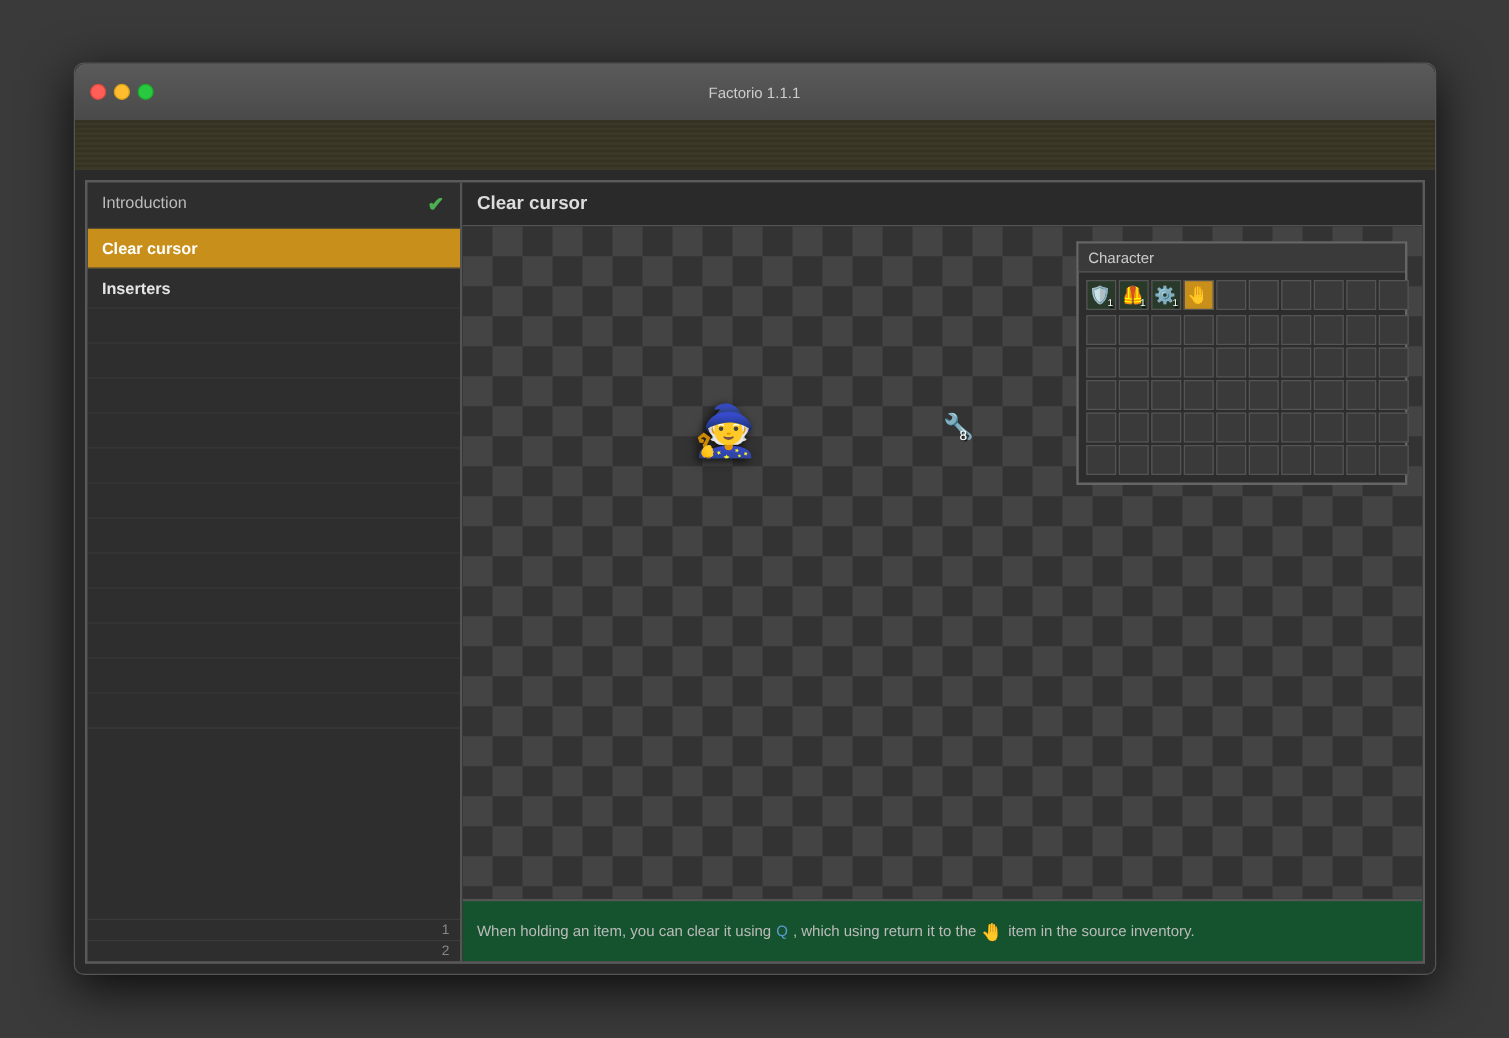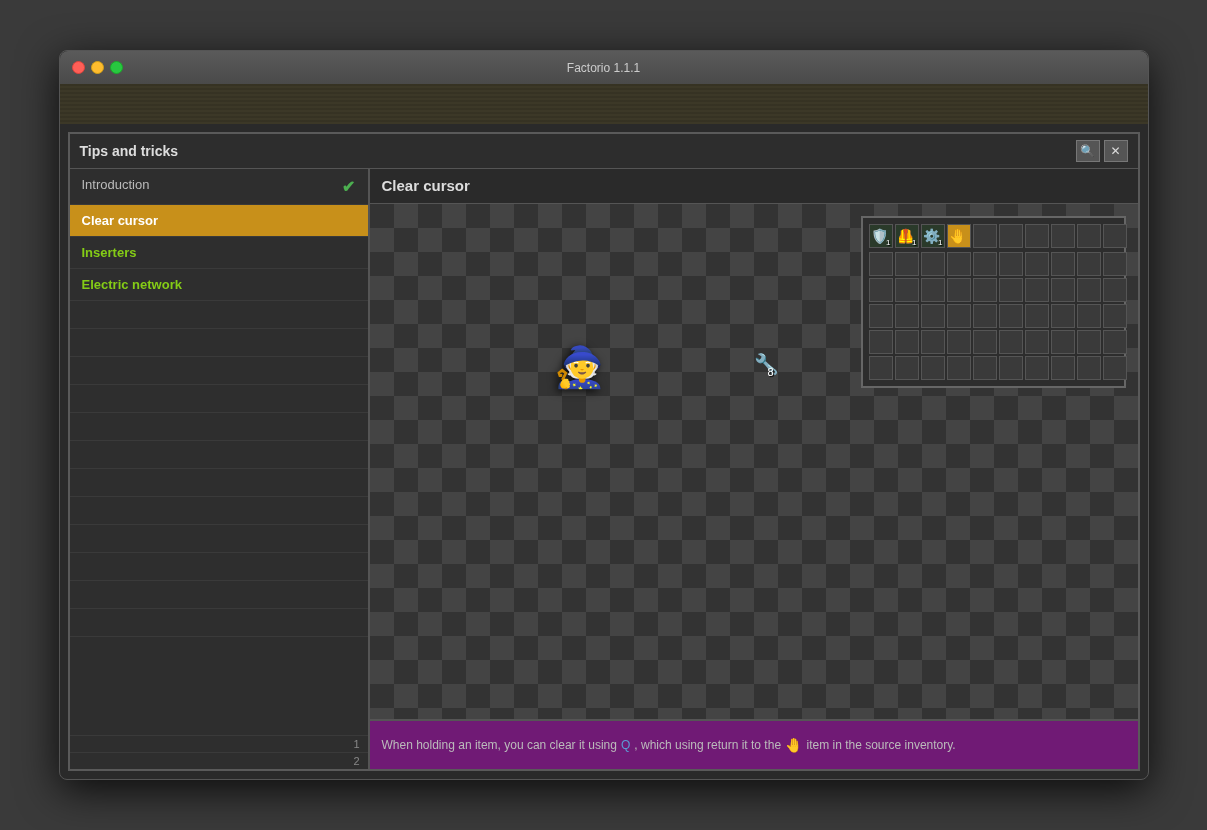--- a/index.html
+++ b/index.html
@@ -19,21 +19,21 @@
       height: 730px;
       background: #2a2a2a;
       border-radius: 8px;
       border: 1px solid #555;
       display: flex;
       flex-direction: column;
       box-shadow: 0 10px 40px rgba(0,0,0,0.8);
     }
 
     .title-bar {
-      height: 33px;
+      height: 45px;
       background: linear-gradient(180deg, #5a5a5a 0%, #4a4a4a 100%);
       border-radius: 8px 8px 0 0;
       display: flex;
       align-items: center;
       padding: 16px 12px;
       position: relative;
     }
 
     .title-bar-buttons {
       display: flex;
@@ -147,21 +147,21 @@
     }
 
     .sidebar-item.active {
       background: #c8901a;
       color: #fff;
       font-weight: bold;
     }
 
     .sidebar-item.bold {
       font-weight: bold;
-      color: #84cc16;
+      color: #e5e5e5;
     }
 
     .sidebar-item .checkmark {
       color: #4caf50;
       font-size: 16px;
       font-weight: bold;
     }
 
     .sidebar-empty-rows {
       flex: 1;
@@ -302,21 +302,21 @@
     .cursor-count {
       position: absolute;
       left: 398px;
       top: 162px;
       font-size: 11px;
       color: #fff;
       text-shadow: 1px 1px 1px #000;
     }
 
     .bottom-bar {
-      background: #701a75;
+      background: #14532d;
       padding: 8px 12px;
       border-top: 2px solid #555;
       font-size: 12px;
       color: #bbb;
       min-height: 50px;
       display: flex;
       align-items: center;
       flex-wrap: wrap;
       gap: 4px;
     }
@@ -347,44 +347,34 @@
       <div class="tb-btn minimize"></div>
       <div class="tb-btn maximize"></div>
     </div>
     <span class="title-bar-title">Factorio 1.1.1</span>
   </div>
 
   <div class="game-header">
   </div>
 
   <div class="dialog">
-    <div class="dialog-titlebar">
-      <span class="dialog-title-text">Tips and tricks</span>
-      <div class="dialog-controls">
-        <div class="dialog-btn">🔍</div>
-        <div class="dialog-btn">✕</div>
-      </div>
-    </div>
 
     <div class="dialog-body">
 
       <div class="sidebar">
         <div class="sidebar-item">
           <span>Introduction</span>
           <span class="checkmark">✔</span>
         </div>
         <div class="sidebar-item active">
           <span>Clear cursor</span>
         </div>
         <div class="sidebar-item bold">
           <span>Inserters</span>
         </div>
-        <div class="sidebar-item bold">
-          <span>Electric network</span>
-        </div>
 
         <div class="sidebar-empty-rows">
           <div class="sidebar-empty-row"></div>
           <div class="sidebar-empty-row"></div>
           <div class="sidebar-empty-row"></div>
           <div class="sidebar-empty-row"></div>
           <div class="sidebar-empty-row"></div>
           <div class="sidebar-empty-row"></div>
           <div class="sidebar-empty-row"></div>
           <div class="sidebar-empty-row"></div>
@@ -407,20 +397,21 @@
 
         <div class="game-area">
           <div class="checkerboard">
 
             <div class="character-figure">🧙</div>
 
             <div class="cursor-item">🔧</div>
             <div class="cursor-count">8</div>
 
             <div class="character-window">
+              <div class="char-title">Character</div>
               <div class="char-body">
 
                 <div class="inventory-grid" style="grid-template-columns: repeat(10,1fr); margin-bottom:4px;">
                   <div class="inv-slot has-item item-armor">
                     <span class="item-icon">🛡️</span>
                     <span class="item-count">1</span>
                   </div>
                   <div class="inv-slot has-item item-armor">
                     <span class="item-icon">🦺</span>
                     <span class="item-count">1</span>

